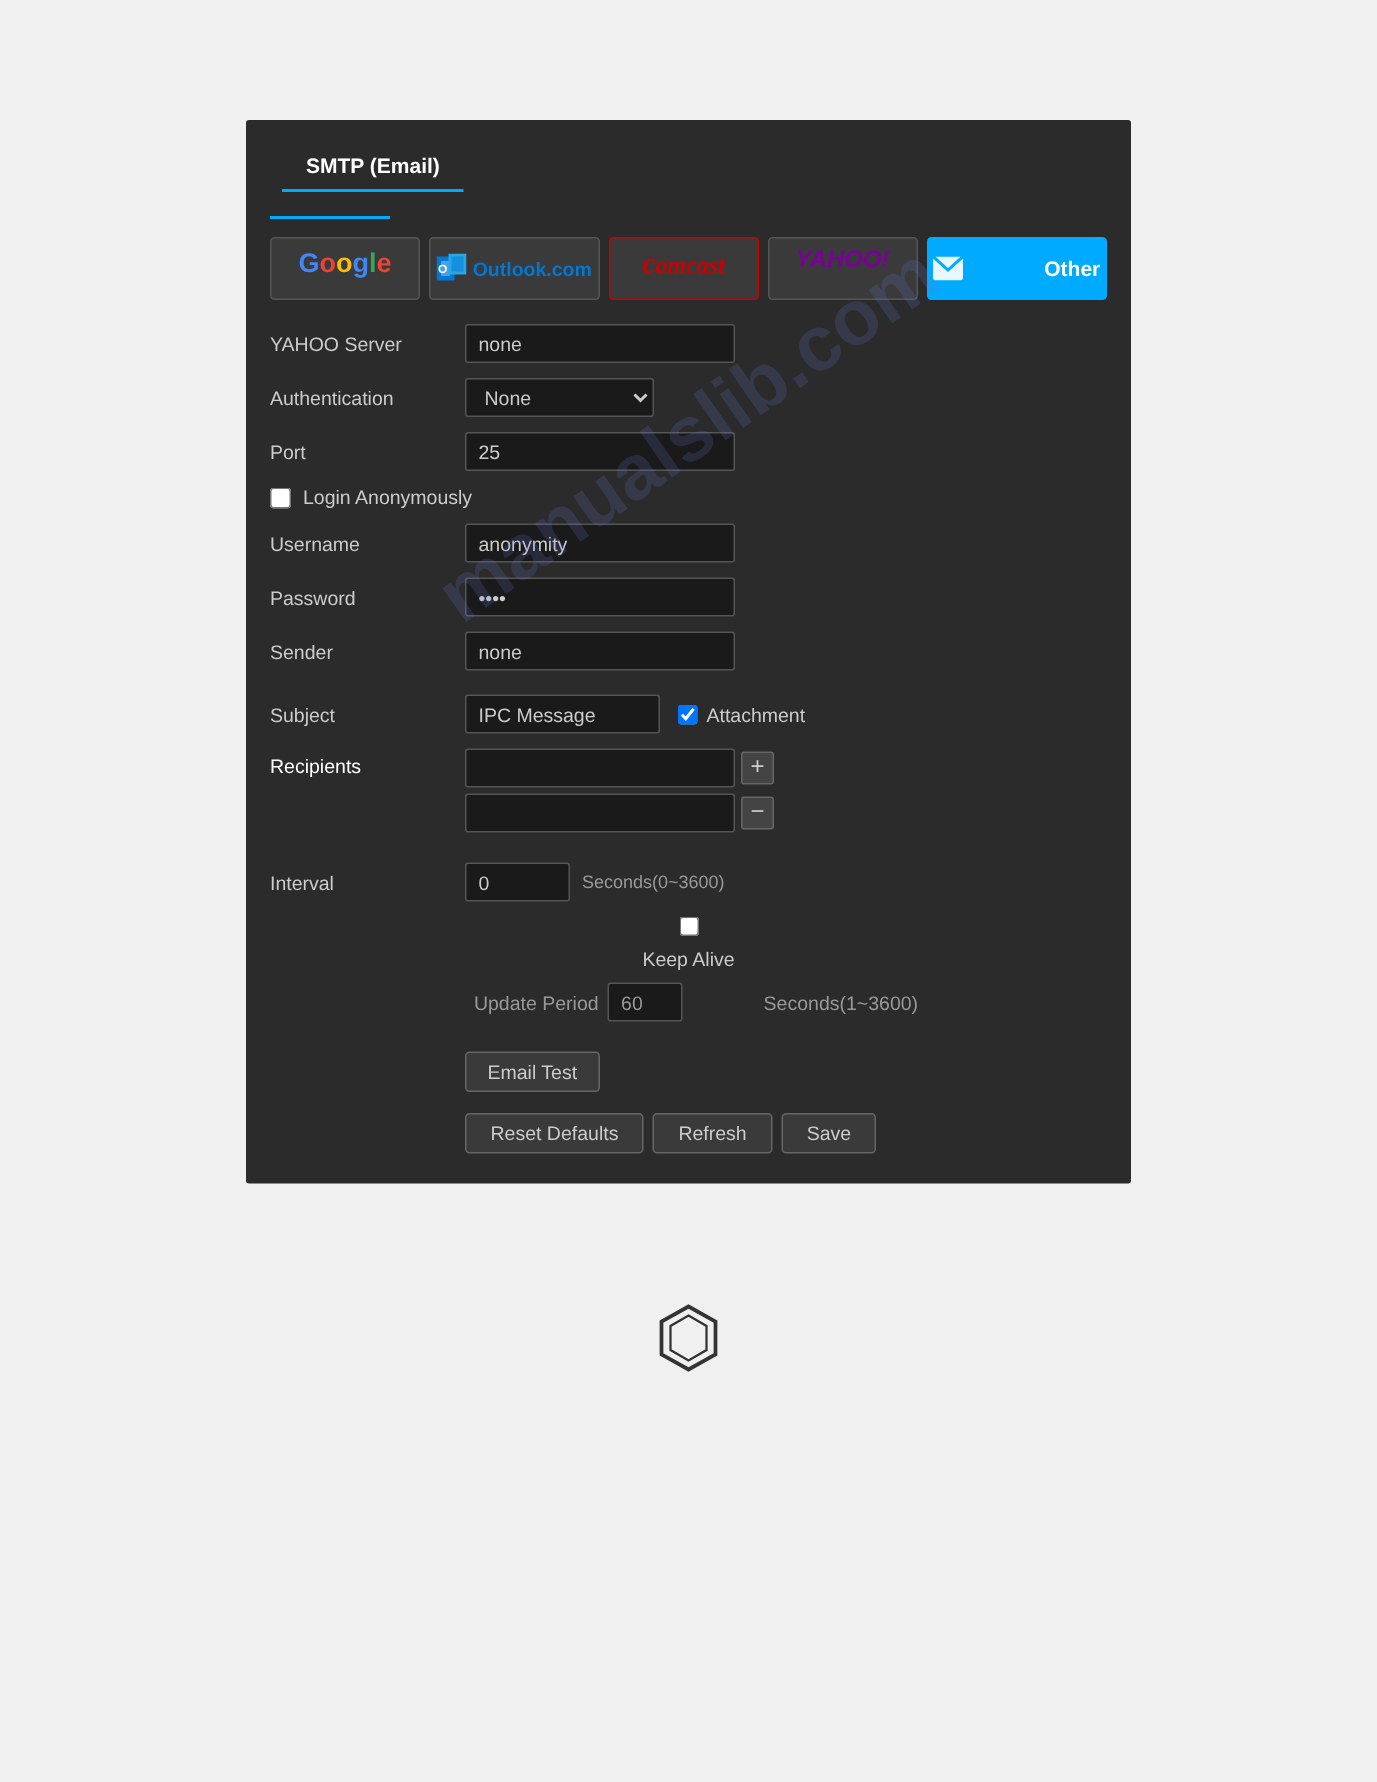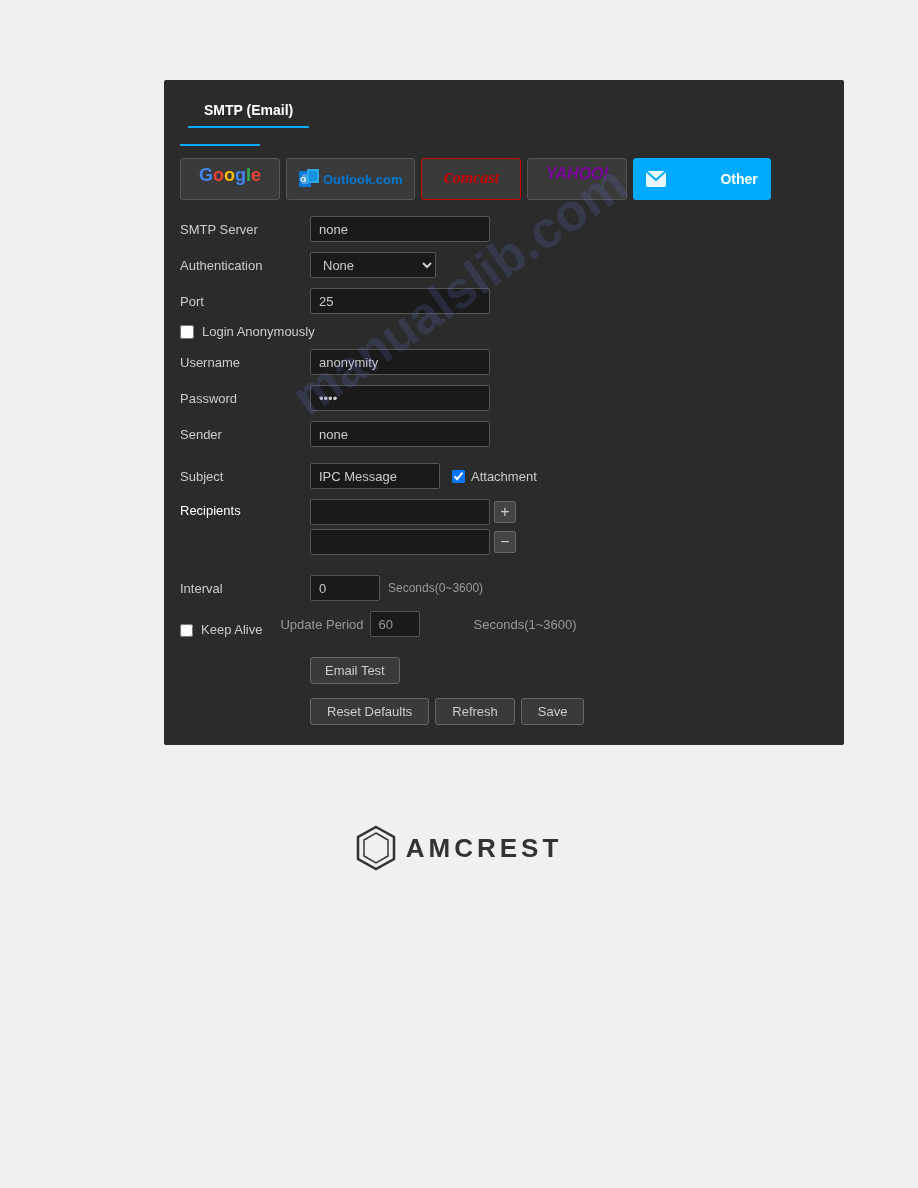--- a/index.html
+++ b/index.html
@@ -19,21 +19,21 @@
       min-height: 1188px;
       background: #f0f0f0;
       display: flex;
       flex-direction: column;
       align-items: center;
       padding-top: 80px;
     }
 
     .smtp-panel {
       background: #2b2b2b;
-      width: 680px;
+      width: 590px;
       border-radius: 2px;
       padding-bottom: 20px;
     }
 
     .panel-title {
       color: #fff;
       font-size: 14px;
       font-weight: bold;
       padding: 12px 16px 8px 16px;
       border-bottom: 2px solid #00aaff;
@@ -257,23 +257,24 @@
       margin-right: 8px;
     }
 
     .interval-hint {
       color: #999;
       font-size: 12px;
     }
 
     .keep-alive-row {
       display: flex;
-      align-items: flex-end;
+      align-items: center;
       margin-bottom: 10px;
       gap: 8px;
+      flex-direction: column;
     }
 
     .keep-alive-label {
       color: #ccc;
       font-size: 13px;
     }
 
     .update-period-group {
       display: flex;
       align-items: center;
@@ -426,21 +427,21 @@
               <polyline points="0,0 10,9 20,0" fill="none" stroke="#00aaff" stroke-width="2"></polyline>
             </svg>
             <span class="other-text">Other</span>
           </span>
         </button>
       </div>
 
       <div class="form-section">
 
         <div class="form-row">
-          <label class="form-label">SMTP Server</label>
+          <label class="form-label">YAHOO Server</label>
           <input class="form-input" type="text" value="none" style="">
         </div>
 
         <div class="form-row">
           <label class="form-label">Authentication</label>
           <select class="form-select">
             <option>None</option>
             <option>SSL</option>
             <option>TLS</option>
           </select>
@@ -530,16 +531,15 @@
     </div>
   </div>
 
   <div class="bottom-logo">
     <div class="amcrest-logo">
 
       <svg width="40" height="46" viewBox="0 0 40 46">
         <polygon points="20,2 38,12 38,34 20,44 2,34 2,12" fill="none" stroke="#333" stroke-width="2.5"></polygon>
         <polygon points="20,8 32,15 32,31 20,38 8,31 8,15" fill="none" stroke="#333" stroke-width="1.5"></polygon>
       </svg>
-      <span class="amcrest-text">AMCREST</span>
     </div>
   </div>
 </div>
 
 </body></html>

